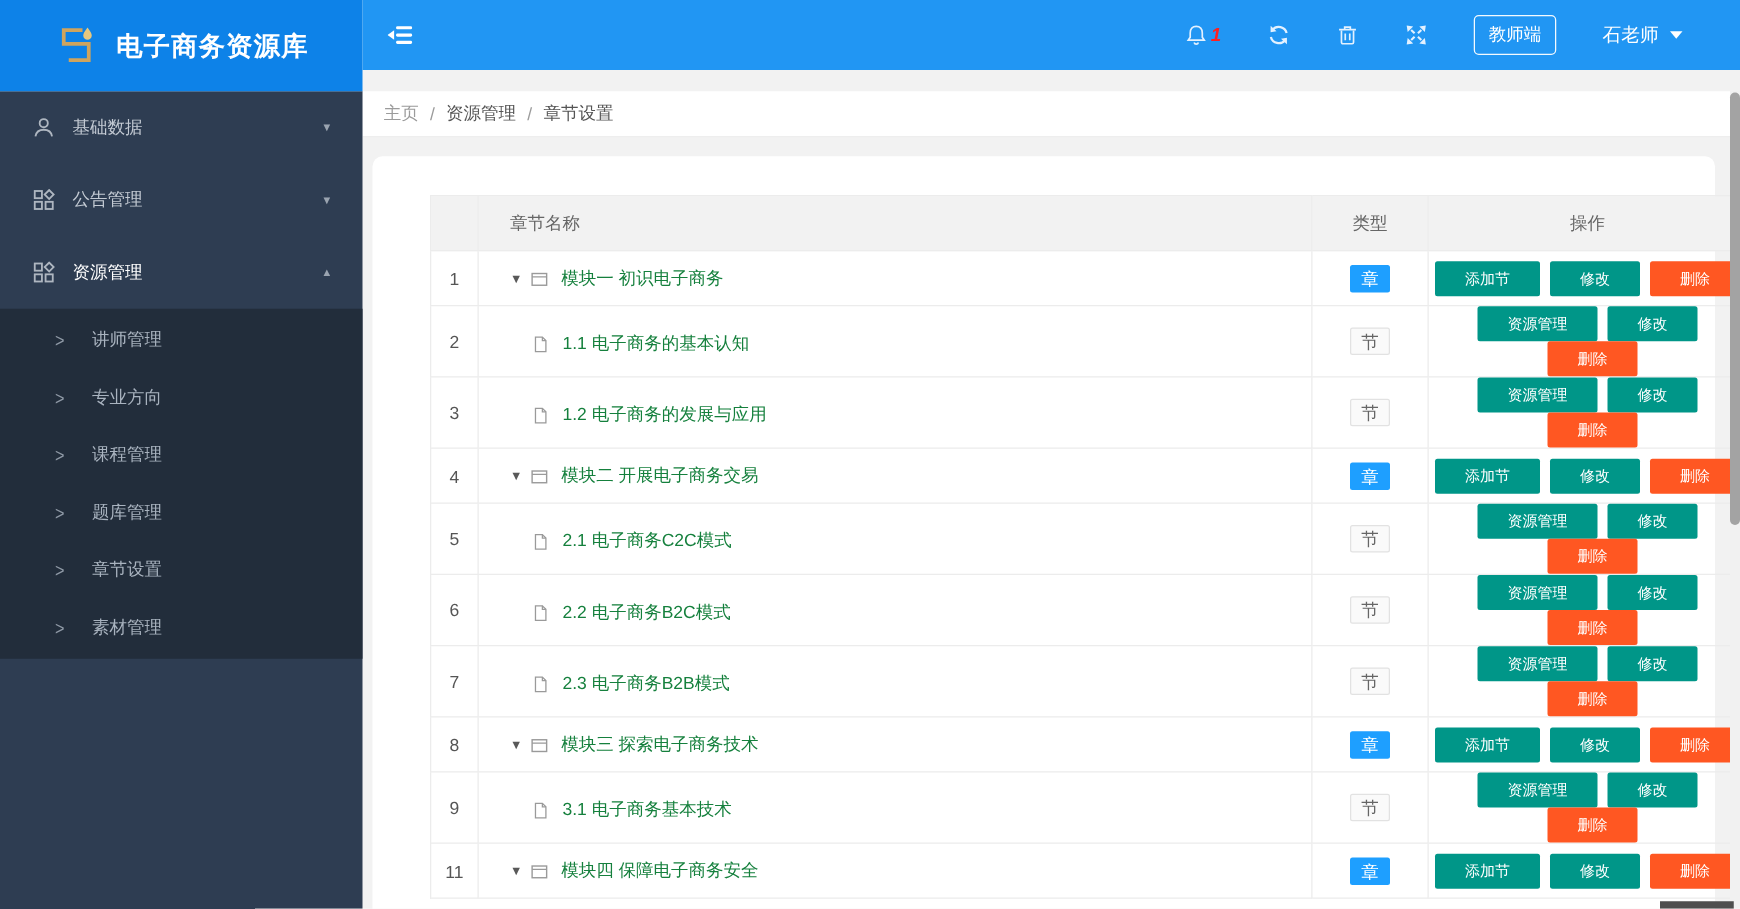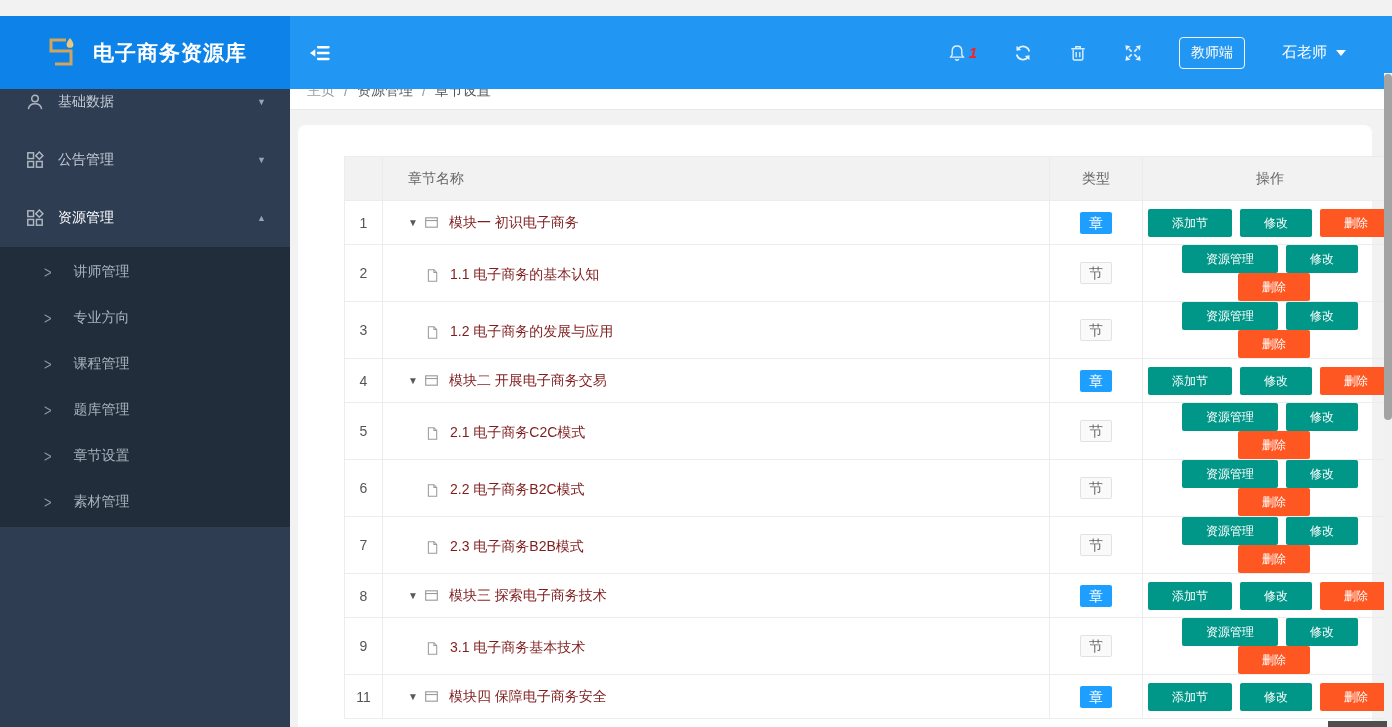--- a/index.html
+++ b/index.html
@@ -1,20 +1,20 @@
 <!DOCTYPE html>
 <html><head>
 <meta charset="utf-8">
 <style>
   * { box-sizing: border-box; margin: 0; padding: 0; }
   html,body { width:1392px; height:727px; overflow:hidden; }
   body { font-family:"Liberation Sans","DejaVu Sans",sans-serif; background:#f2f2f2; position:relative; font-size:14px; }
 
   
-  .header { position:absolute; top:16px; left:0; width:1392px; height:73px; display:flex; z-index:5; }
+  .header { position:absolute; top:0; left:0; width:1392px; height:56px; display:flex; z-index:5; }
   .logo-area { width:290px; height:73px; background:#0d82e8; display:flex; align-items:center; justify-content:center; gap:12px; }
   .logo-title { color:#fff; font-size:21px; font-weight:bold; letter-spacing:1px; }
   .header-main { flex:1; background:#2196f3; display:flex; align-items:center; color:#eaf4ff; }
   .collapse-btn { margin-left:20px; cursor:pointer; display:flex; align-items:center; }
   .header-icons { margin-left:auto; display:flex; align-items:center; gap:37px; padding-right:46px; }
   .hicon { position:relative; display:flex; align-items:center; cursor:pointer; color:#e3f1ff; }
   .notif-badge { color:#ff1f1f; font-size:15px; margin-left:3px; font-weight:bold; }
   .role-btn { background:transparent; border:1px solid rgba(255,255,255,.95); border-radius:4px; color:#fff; font-size:14px; padding:6px 11px; cursor:pointer; font-family:inherit;text-align:center; }
   .user-menu { display:flex; align-items:center; gap:9px; color:#fff; font-size:15px; cursor:pointer;justify-content:flex-end; }
   .caret-down-w { width:0; height:0; border-left:5px solid transparent; border-right:5px solid transparent; border-top:6px solid #fff; }
@@ -48,21 +48,21 @@
   th, td { border:1px solid #ececec; height:44px; font-weight:normal; font-size:14px; }
   thead th { background:#f2f2f2; color:#666; }
   th.c-name { text-align:left; padding-left:25px; }
   col.col-idx { width:38px; } col.col-type { width:93px; } col.col-act { width:255px; }
   td.c-idx { text-align:center; color:#555; }
   td.c-type, td.c-act { text-align:center; }
   .tree { display:inline-flex; align-items:center; padding-left:25px; }
   .tree-caret { font-size:10px; color:#595959; cursor:pointer; margin-right:6px; }
   .tree-spacer { display:inline-block; width:17px; }
   .tree-icon { display:inline-flex; width:15px; margin-right:10px; color:#9a9a9a; }
-  .tree-label { color:#7f1d1d; }
+  .tree-label { color:#15803d; }
   .badge { display:inline-block; min-width:16px; padding:4px 9px; border-radius:2px; font-size:14px; line-height:1; }
   .badge-chapter { background:#1e9fff; color:#fff; }
   .badge-section { background:#fafafa; border:1px solid #e2e2e2; color:#666; padding:3px 8px; }
   .btn-sm { display:inline-block; border:none; height:28px; line-height:28px; padding:0 24px; margin-left:8px; border-radius:2px; color:#fff; font-size:12px; cursor:pointer; font-family:inherit; }
   .btn-sm:first-child { margin-left:0; }
   .btn-teal { background:#009688; }
   .btn-orange { background:#ff5722; }
 
   
   .v-scrollbar { position:absolute; right:0; top:73px; width:8px; height:654px; background:#f1f1f1; z-index:9; }

